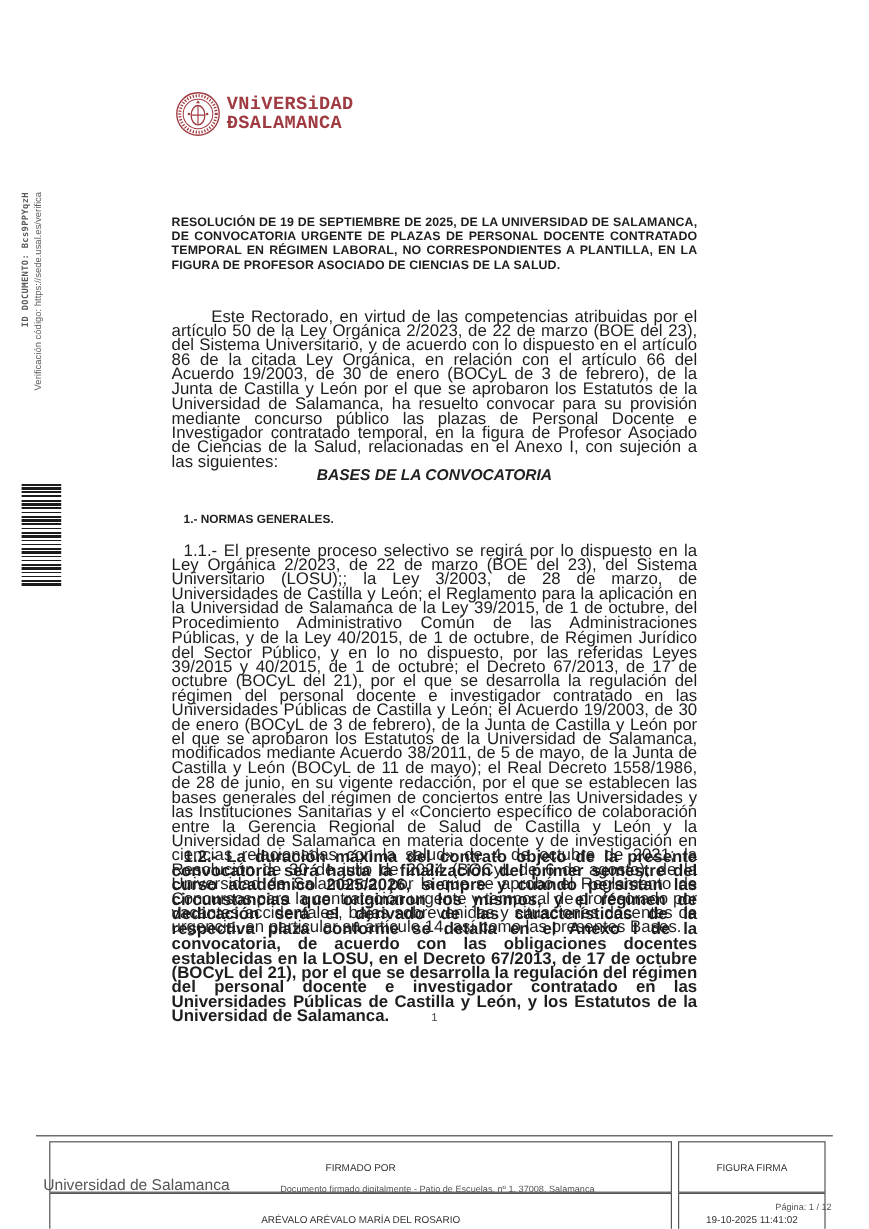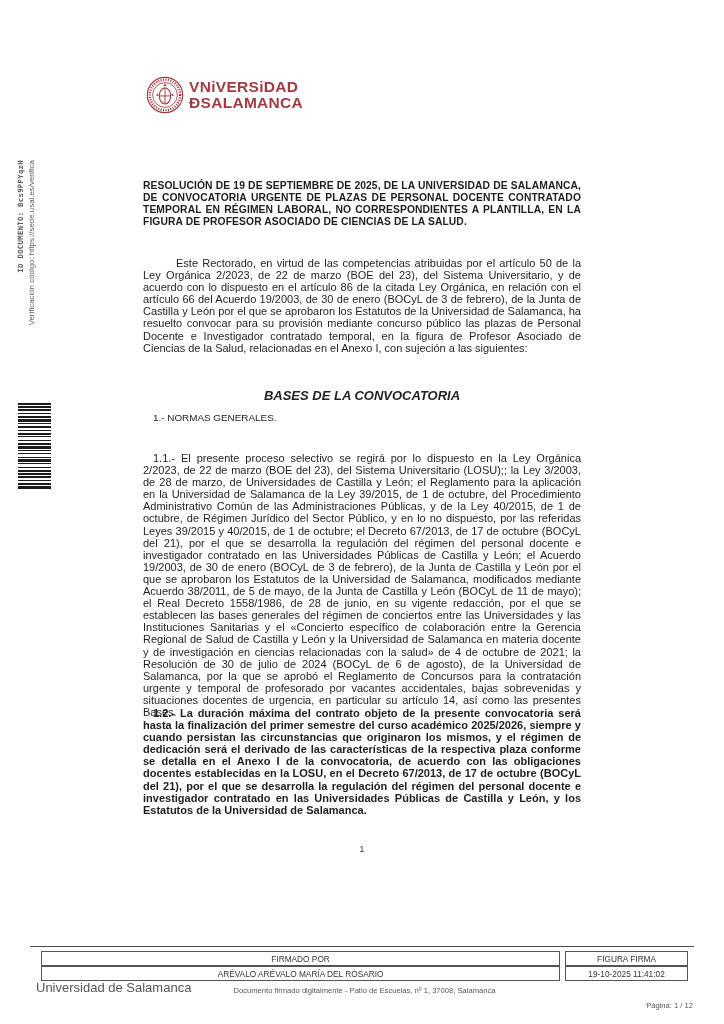--- a/index.html
+++ b/index.html
@@ -25,44 +25,44 @@
       #1c1c1c 0 1.6px,#fff 1.6px 2.8px,
       #1c1c1c 2.8px 5.3px,#fff 5.3px 6.4px,
       #1c1c1c 6.4px 7.5px,#fff 7.5px 9.9px,
       #1c1c1c 9.9px 11.2px,#fff 11.2px 13.4px);
   }
   
   .logo{position:absolute;left:146px;top:76px;display:flex;align-items:center;}
   .logo .seal{width:38px;height:38px;margin-right:5px;}
   .logo .wordmark{
     color:#a03b42;font-weight:bold;font-size:15.5px;line-height:16px;
-    letter-spacing:0.3px;font-family:Liberation Sans, sans-serif;
+    letter-spacing:0.3px;font-family:Liberation Mono, monospace;
   }
   
   .col{position:absolute;left:143px;width:438px;}
   .doc-title{
     top:180px;font-weight:bold;font-size:10.3px;line-height:12px;
     text-align:justify;letter-spacing:0.1px;color:#1d1d1d;
   }
-  .body-par{font-size:11px;line-height:12.1px;text-align:justify;color:#1e1e1e;}
+  .body-par{font-size:14px;line-height:12.1px;text-align:justify;color:#1e1e1e;}
   .intro{top:257px;text-indent:33px;}
   .bases{top:388px;text-align:center;font-weight:bold;font-style:italic;font-size:13px;}
-  .normas{top:412px;font-weight:normal;font-size:9.9px;padding-left:10px;}
+  .normas{top:428px;font-weight:bold;font-size:9.9px;padding-left:10px;}
   .p11{top:452px;text-indent:10px;}
   .p12{top:707px;text-indent:10px;font-weight:bold;}
   .pagenum{top:843px;text-align:center;font-size:9.5px;color:#444;}
   
   .footer-rule{position:absolute;left:30px;top:946px;width:664px;border-top:1px solid #4a4a4a;}
   table.sig{
     position:absolute;left:36px;top:951px;width:657px;
     border-collapse:separate;border-spacing:5px 0;
     font-size:8.3px;color:#333;
   }
   table.sig td{
-    border:1px solid #555;text-align:center;height:13px;padding:0 2px;
+    border:1px solid #555;text-align:center;height:13px;padding:14px 2px;
     white-space:nowrap;overflow:hidden;
   }
   table.sig td.c1{width:523px;}
   table.sig td.c2{width:118px;}
   .foot-line1{position:absolute;left:36px;top:986px;width:657px;text-align:center;font-size:7.6px;color:#555;}
   .foot-line2{position:absolute;left:36px;top:980px;width:657px;text-align:left;font-size:13px;color:#555;}
   .foot-page{position:absolute;right:31px;top:1001px;font-size:7.6px;color:#555;}
 </style>
 </head>
 <body>

